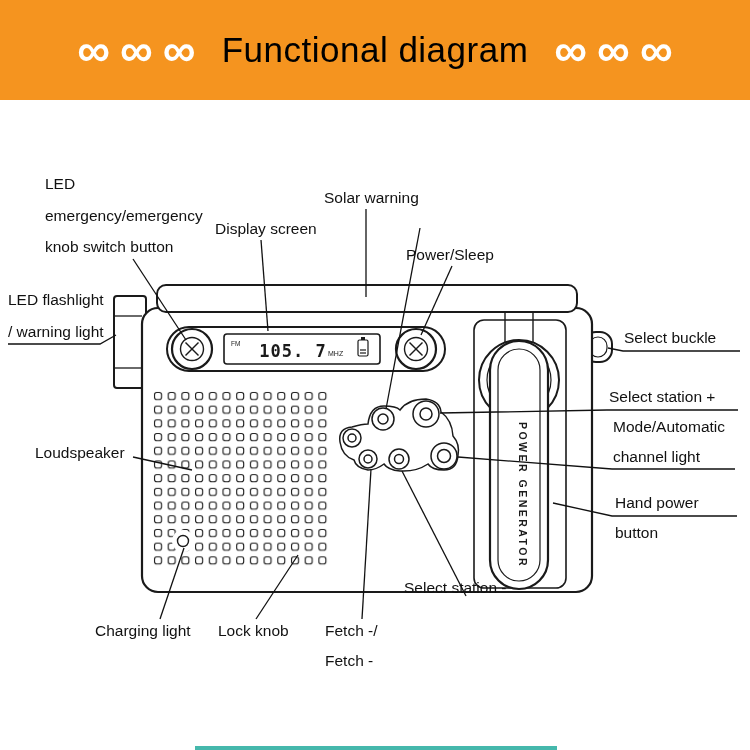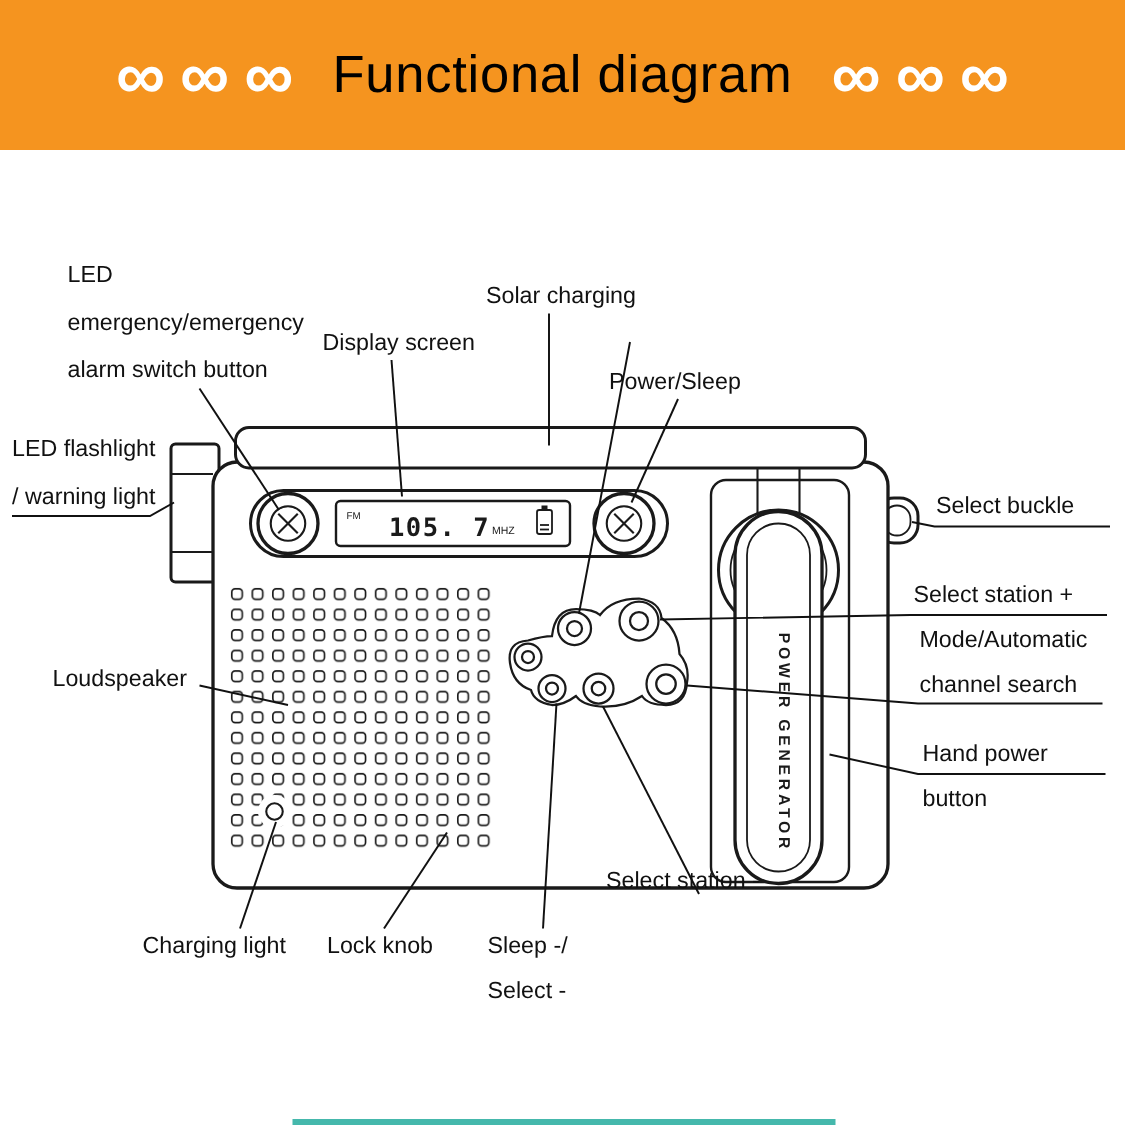--- a/index.html
+++ b/index.html
@@ -146,34 +146,34 @@
           <line x1="466" y1="596" x2="402" y2="471"></line>
           <line x1="160" y1="619" x2="184" y2="548"></line>
           <line x1="256" y1="619" x2="298" y2="555"></line>
           <line x1="362" y1="619" x2="371" y2="469"></line>
         </g>
       </g>
     </svg>
 
     <div class="label" style="left:45px;top:175px">LED</div>
     <div class="label" style="left:45px;top:207px">emergency/emergency</div>
-    <div class="label" style="left:45px;top:238px">alarm switch button</div>
+    <div class="label" style="left:45px;top:238px">knob switch button</div>
     <div class="label" style="left:215px;top:220px">Display screen</div>
-    <div class="label" style="left:324px;top:189px">Solar charging</div>
+    <div class="label" style="left:324px;top:189px">Solar warning</div>
     <div class="label" style="left:406px;top:246px">Power/Sleep</div>
     <div class="label" style="left:8px;top:291px">LED flashlight</div>
     <div class="label" style="left:8px;top:323px">/ warning light</div>
     <div class="label" style="left:624px;top:329px">Select buckle</div>
     <div class="label" style="left:609px;top:388px">Select station +</div>
     <div class="label" style="left:613px;top:418px">Mode/Automatic</div>
-    <div class="label" style="left:613px;top:448px">channel search</div>
+    <div class="label" style="left:613px;top:448px">channel light</div>
     <div class="label" style="left:35px;top:444px">Loudspeaker</div>
     <div class="label" style="left:615px;top:494px">Hand power</div>
     <div class="label" style="left:615px;top:524px">button</div>
     <div class="label" style="left:404px;top:579px">Select station -</div>
     <div class="label" style="left:95px;top:622px">Charging light</div>
     <div class="label" style="left:218px;top:622px">Lock knob</div>
-    <div class="label" style="left:325px;top:622px">Sleep -/</div>
-    <div class="label" style="left:325px;top:652px">Select -</div>
+    <div class="label" style="left:325px;top:622px">Fetch -/</div>
+    <div class="label" style="left:325px;top:652px">Fetch -</div>
   </div>
 
   <div class="peek" style="background-color: rgb(69, 184, 172);"></div>
 </div>
 
 </body></html>

